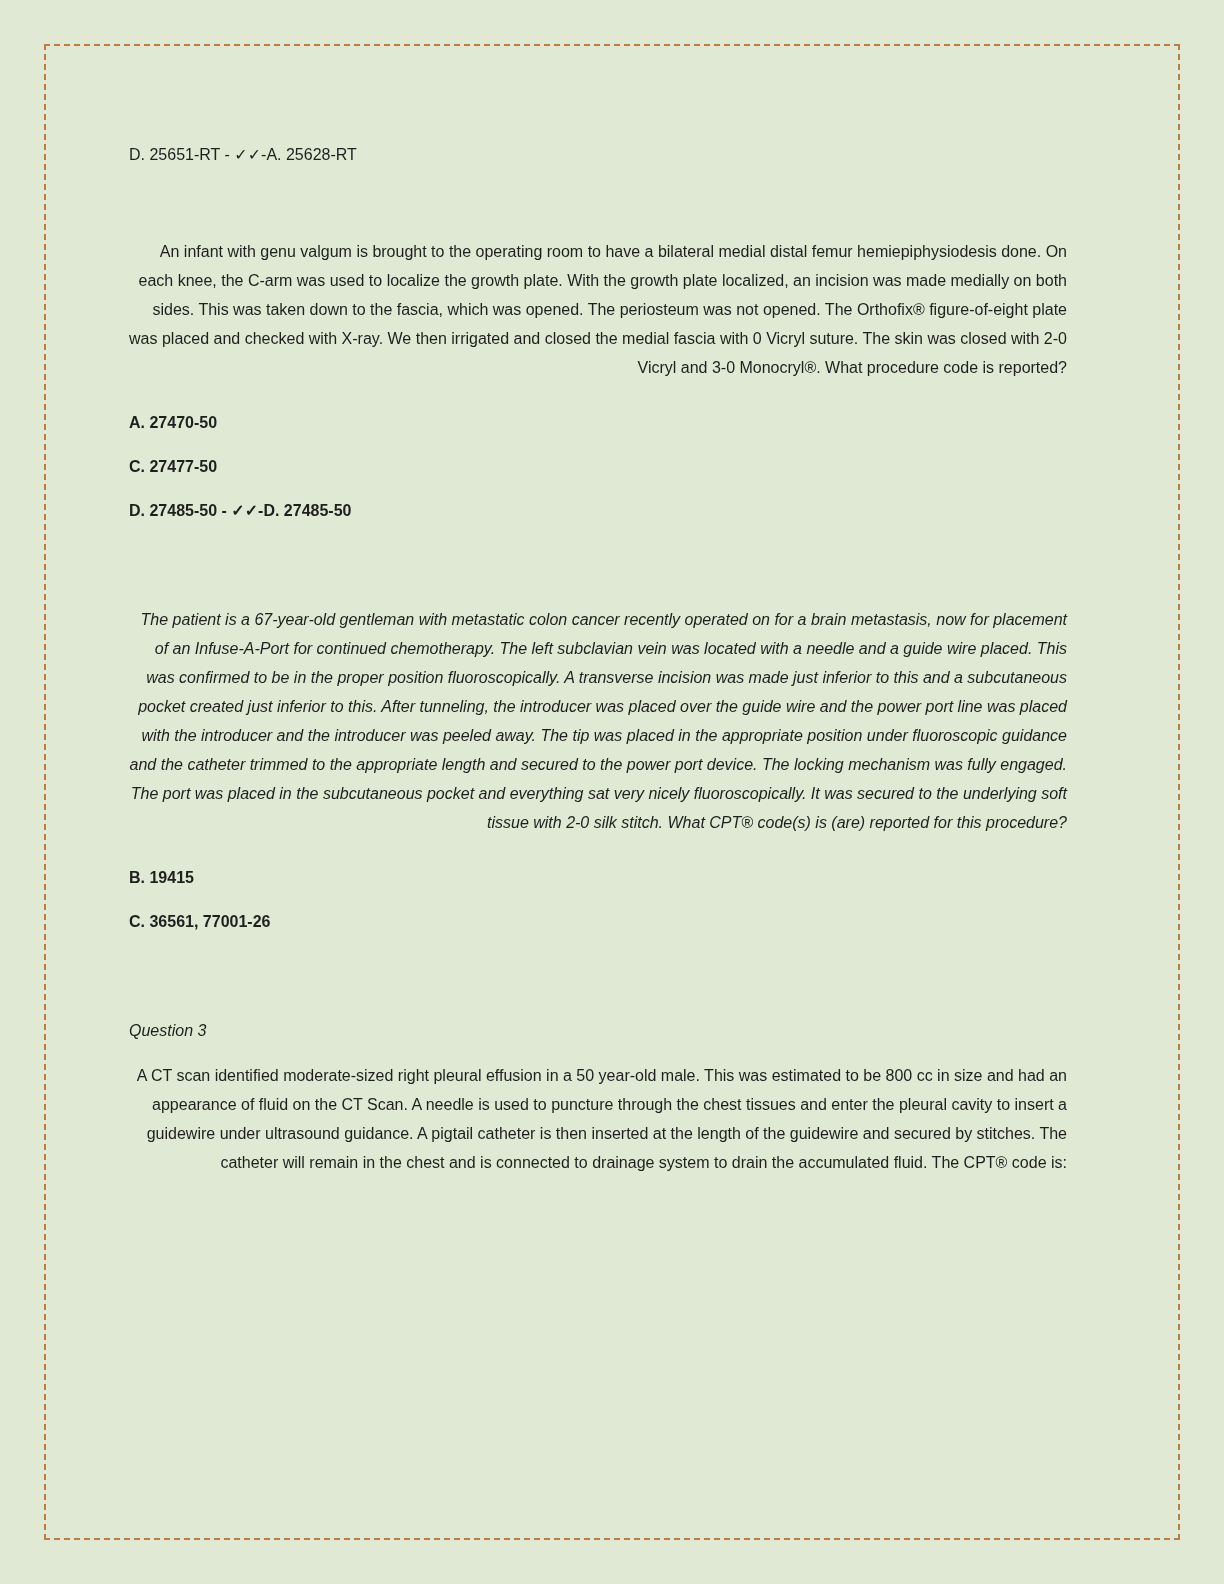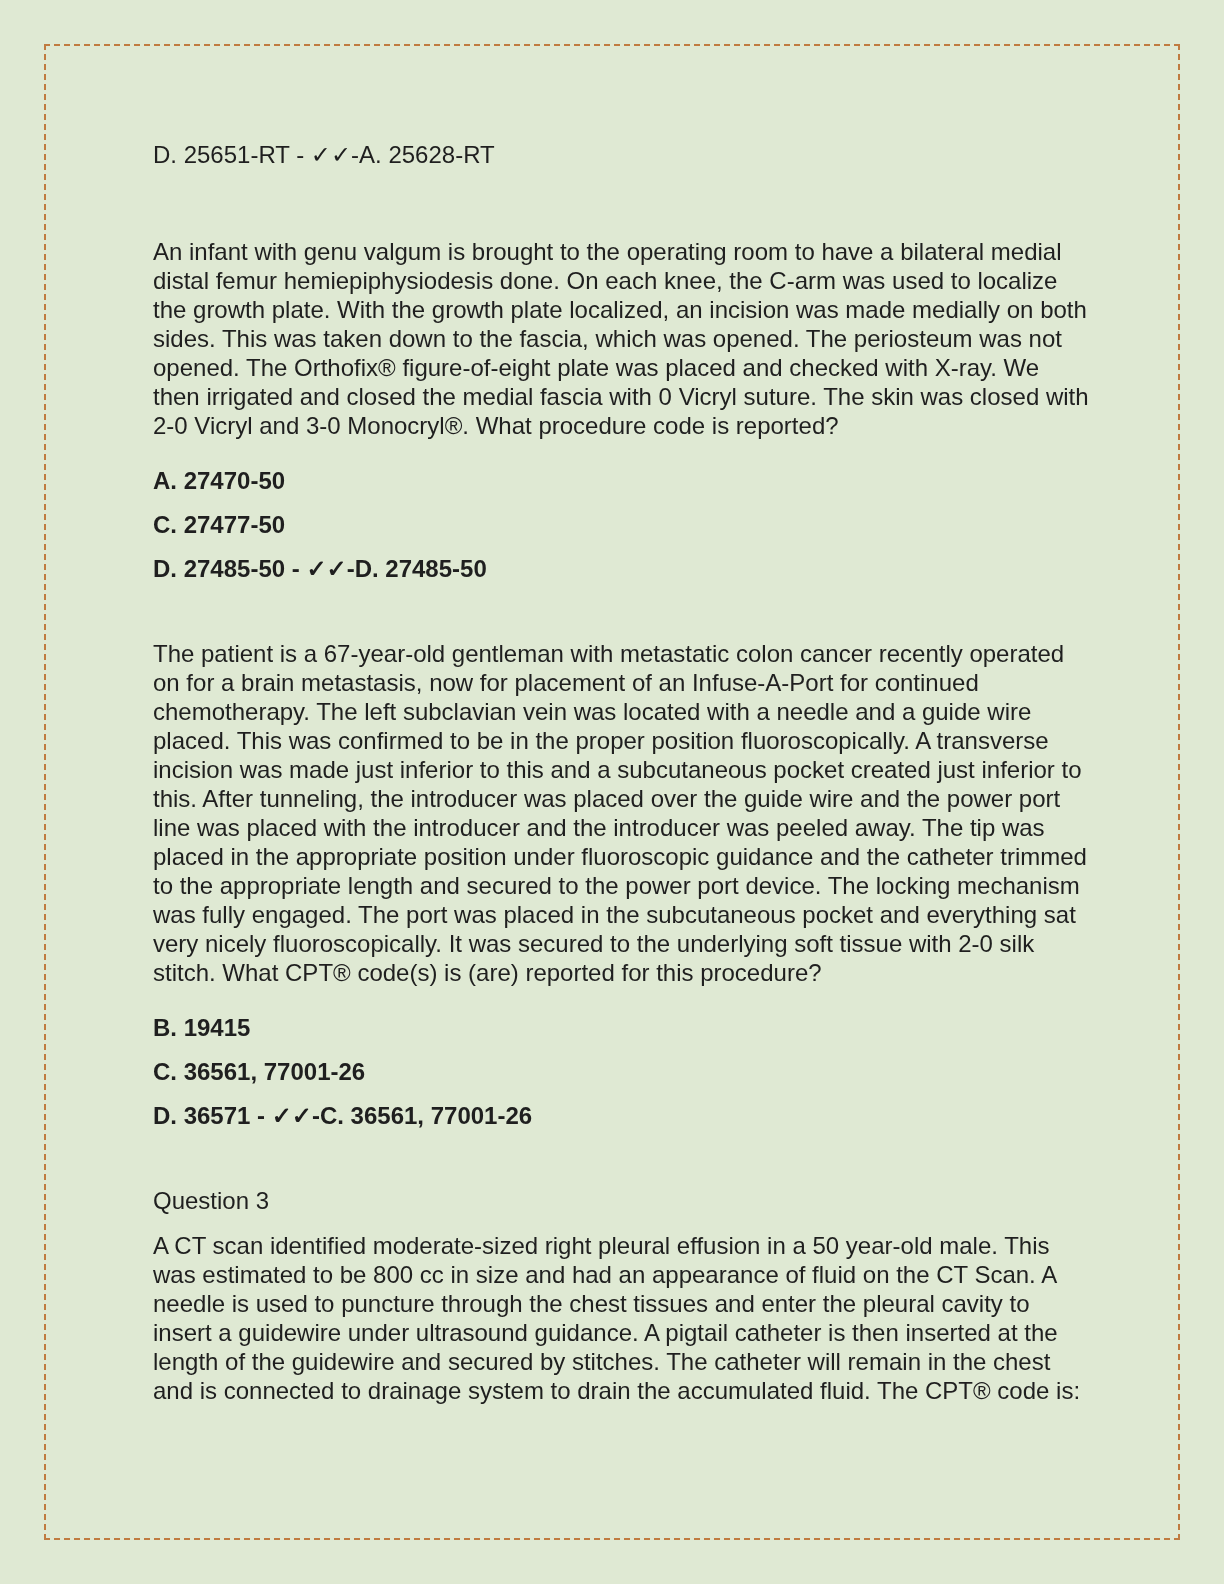--- a/index.html
+++ b/index.html
@@ -17,49 +17,48 @@
     position: absolute;
     left: 44px;
     top: 44px;
     right: 44px;
     bottom: 44px;
     border: 2px dashed #c07b40;
     pointer-events: none;
   }
   .content {
     position: absolute;
-    left: 153px;
+    left: 129px;
     top: 140px;
     width: 938px;
-    font-size: 24px;
+    font-size: 16px;
     line-height: 29px;
   }
   p { margin: 0; }
   .answer-line { margin-bottom: 68px; }
-  .para { margin-bottom: 26px; }
+  .para { margin-bottom: 26px; text-align: right; }
   .option { margin-bottom: 15px; font-weight: bold; }
-  .section-gap { margin-top: 56px; }
+  .section-gap { margin-top: 80px; font-style: italic; }
   .heading { margin-bottom: 16px; }
 </style>
 </head>
 <body>
 
 <div class="page">
   <div class="border-frame"></div>
   <div class="content">
 
     <p class="answer-line">D. 25651-RT - ✓✓-A. 25628-RT</p>
 
     <p class="para">An infant with genu valgum is brought to the operating room to have a bilateral medial distal femur hemiepiphysiodesis done. On each knee, the C-arm was used to localize the growth plate. With the growth plate localized, an incision was made medially on both sides. This was taken down to the fascia, which was opened. The periosteum was not opened. The Orthofix® figure-of-eight plate was placed and checked with X-ray. We then irrigated and closed the medial fascia with 0 Vicryl suture. The skin was closed with 2-0 Vicryl and 3-0 Monocryl®. What procedure code is reported?</p>
     <p class="option">A. 27470-50</p>
     <p class="option">C. 27477-50</p>
     <p class="option">D. 27485-50 - ✓✓-D. 27485-50</p>
 
     <p class="para section-gap">The patient is a 67-year-old gentleman with metastatic colon cancer recently operated on for a brain metastasis, now for placement of an Infuse-A-Port for continued chemotherapy. The left subclavian vein was located with a needle and a guide wire placed. This was confirmed to be in the proper position fluoroscopically. A transverse incision was made just inferior to this and a subcutaneous pocket created just inferior to this. After tunneling, the introducer was placed over the guide wire and the power port line was placed with the introducer and the introducer was peeled away. The tip was placed in the appropriate position under fluoroscopic guidance and the catheter trimmed to the appropriate length and secured to the power port device. The locking mechanism was fully engaged. The port was placed in the subcutaneous pocket and everything sat very nicely fluoroscopically. It was secured to the underlying soft tissue with 2-0 silk stitch. What CPT® code(s) is (are) reported for this procedure?</p>
     <p class="option">B. 19415</p>
     <p class="option">C. 36561, 77001-26</p>
-    <p class="option">D. 36571 - ✓✓-C. 36561, 77001-26</p>
 
     <p class="heading section-gap">Question 3</p>
     <p class="para">A CT scan identified moderate-sized right pleural effusion in a 50 year-old male. This was estimated to be 800 cc in size and had an appearance of fluid on the CT Scan. A needle is used to puncture through the chest tissues and enter the pleural cavity to insert a guidewire under ultrasound guidance. A pigtail catheter is then inserted at the length of the guidewire and secured by stitches. The catheter will remain in the chest and is connected to drainage system to drain the accumulated fluid. The CPT® code is:</p>
 
   </div>
 </div>
 
 </body></html>

